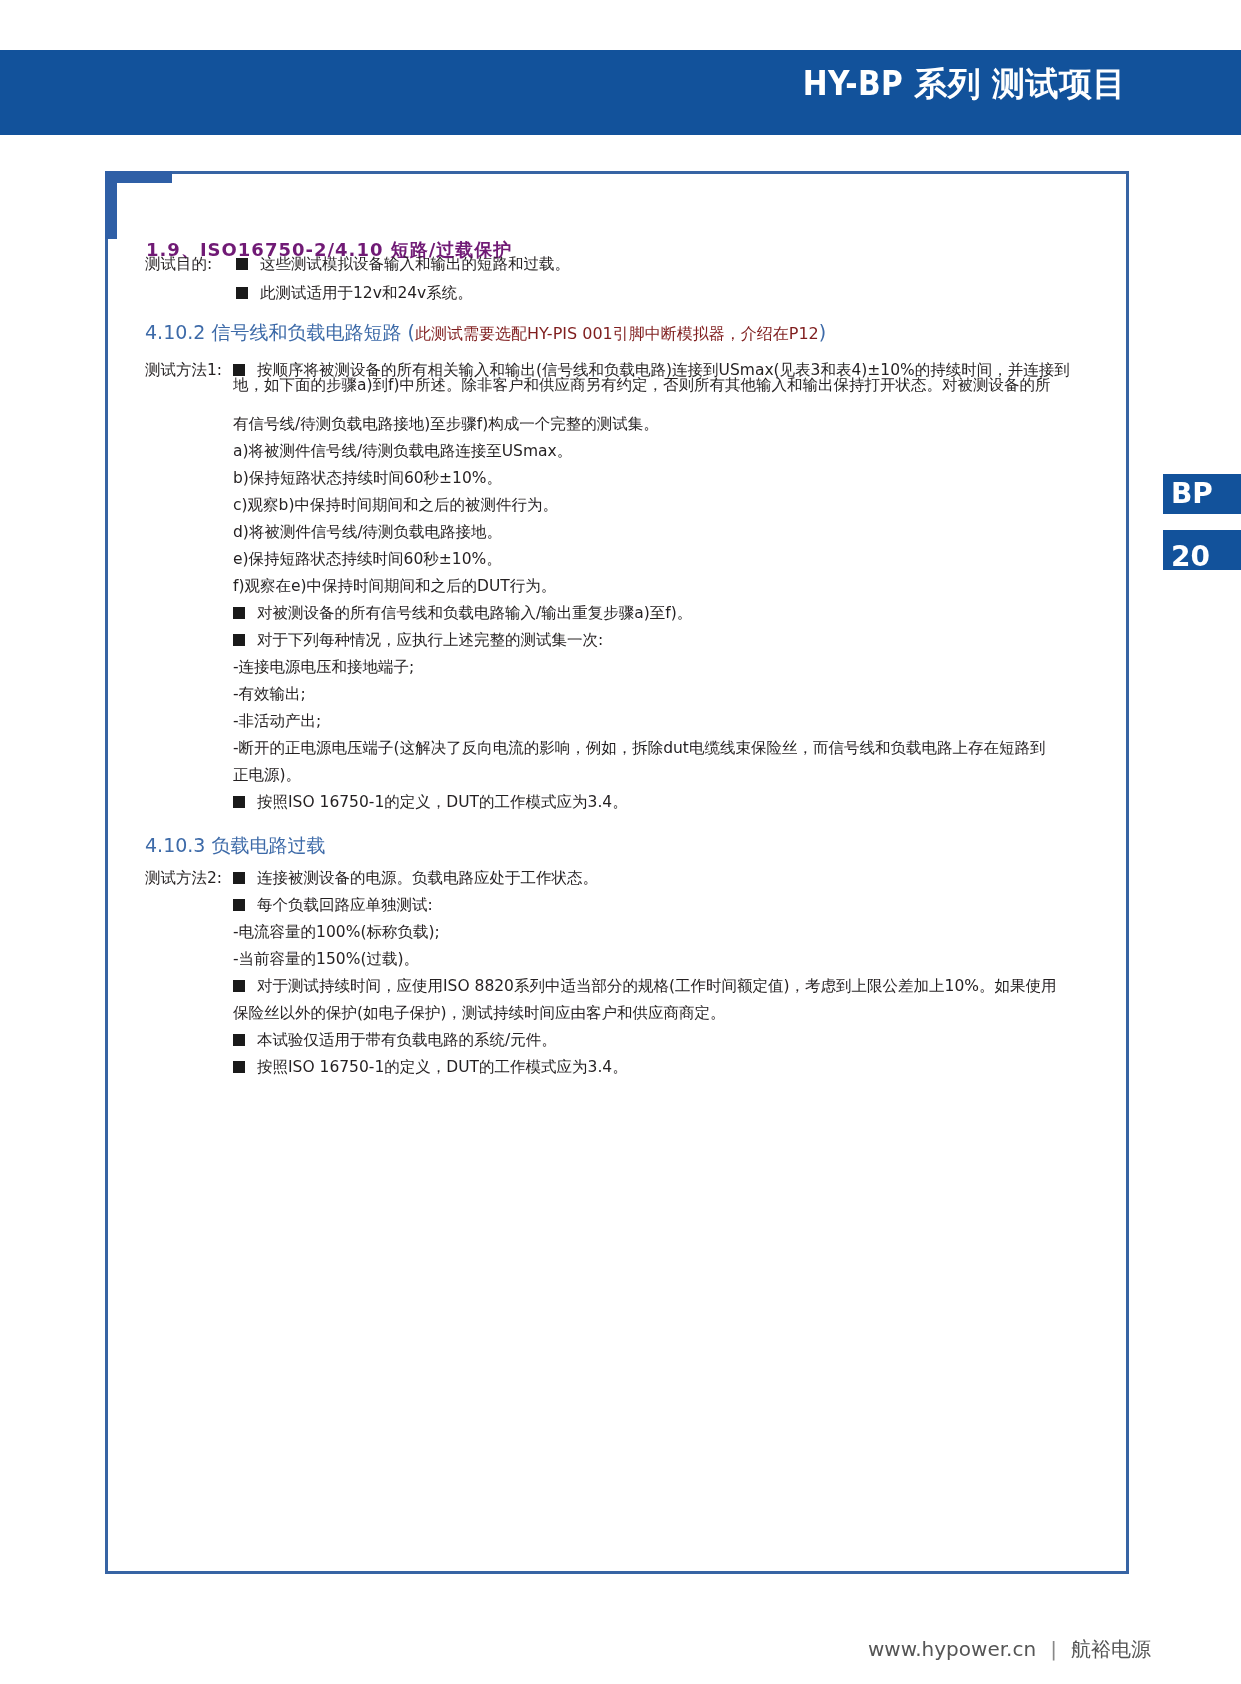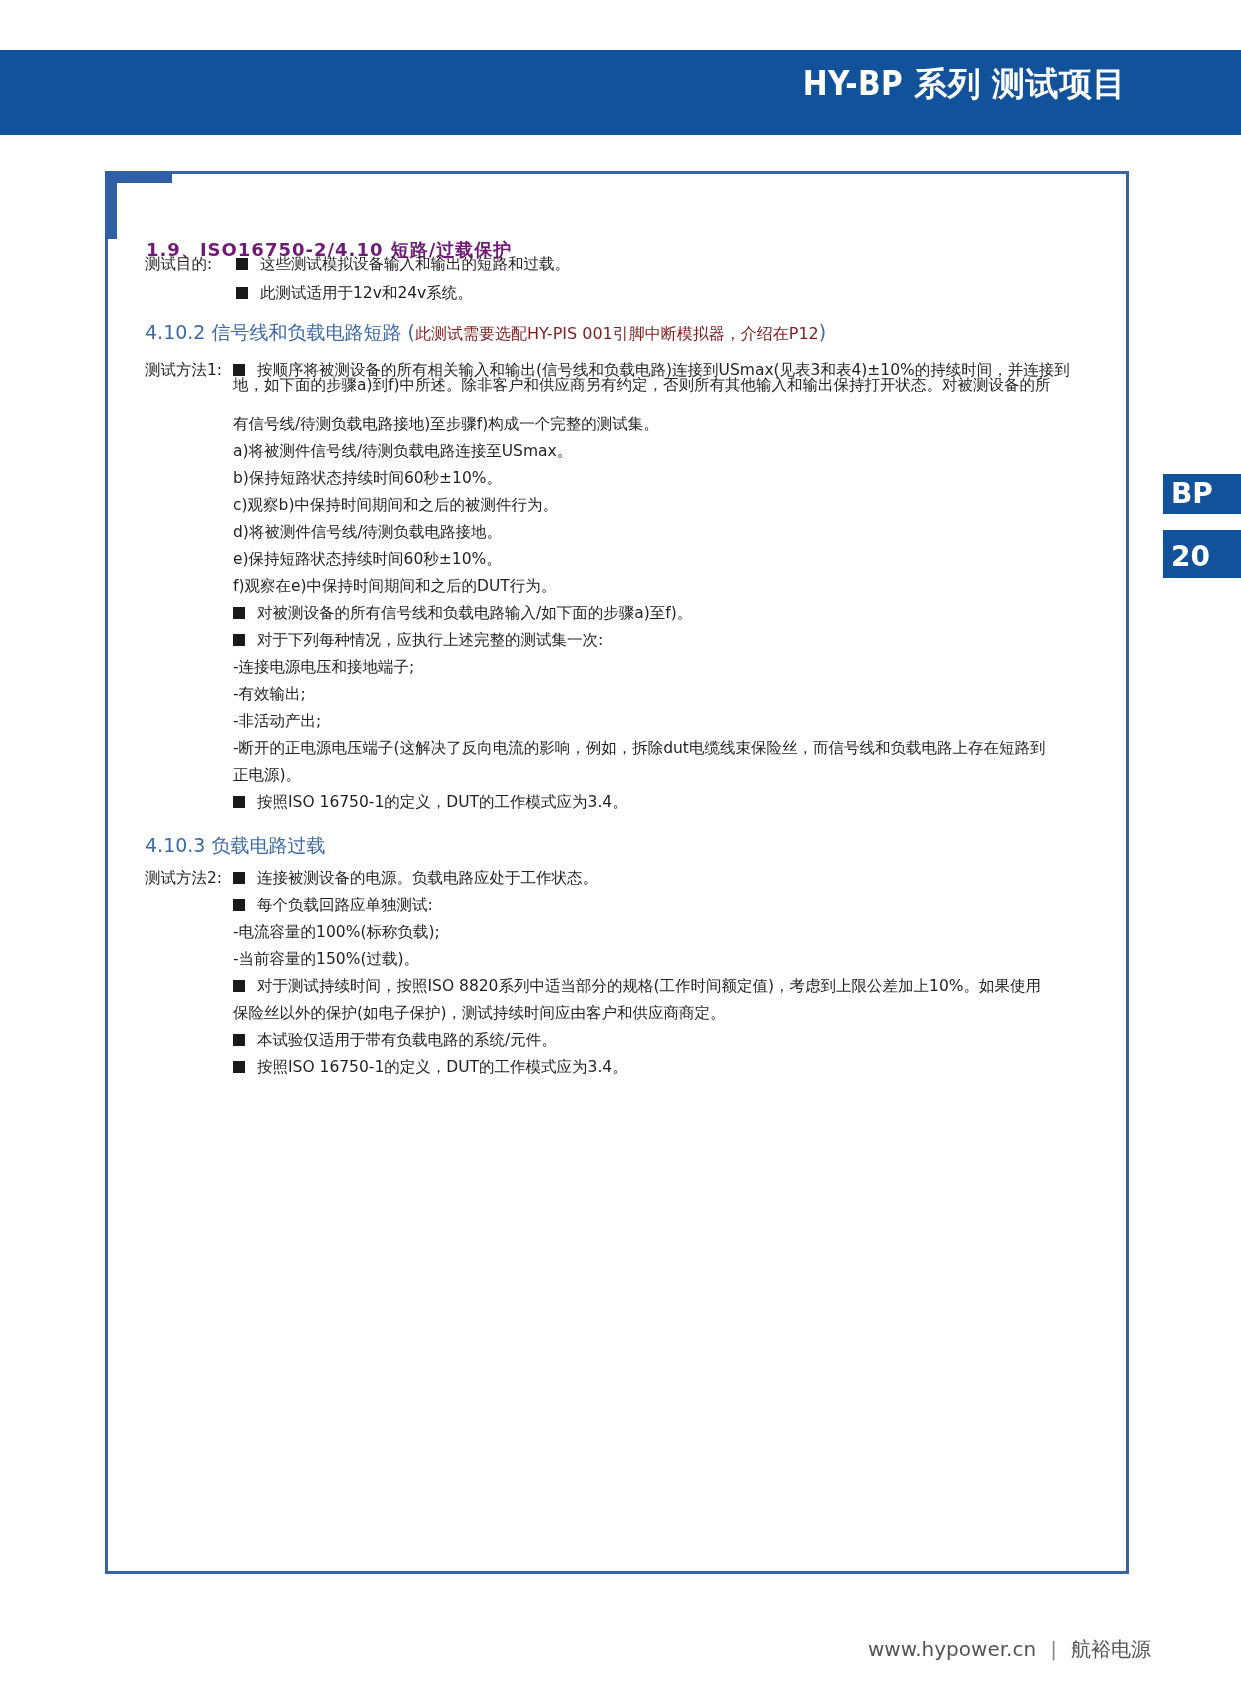--- a/index.html
+++ b/index.html
@@ -29,21 +29,21 @@
 
 <div class="header-band">
   <div class="header-title">HY-BP 系列  测试项目</div>
 </div>
 
 <div class="content-box"></div>
 <div class="corner-accent-top"></div>
 <div class="corner-accent-left"></div>
 
 <div class="side-tab" style="top:474px;height:40px;line-height:40px;">BP</div>
-<div class="side-tab" style="top:530px;height:48px;line-height:54px;">20</div>
+<div class="side-tab" style="top:530px;height:40px;line-height:54px;">20</div>
 
 <div class="section-title">1.9、ISO16750-2/4.10 短路/过载保护</div>
 
 <div class="label" style="left:145px;top:254px;">测试目的:</div>
 <div class="row" style="left:236px;top:254px;"><span class="bullet"></span><span>这些测试模拟设备输入和输出的短路和过载。</span></div>
 <div class="row" style="left:236px;top:283px;"><span class="bullet"></span><span>此测试适用于12v和24v系统。</span></div>
 
 <div class="subheading" style="top:320px;">
   <span>4.10.2 信号线和负载电路短路</span>
   <span>(</span><span class="note">此测试需要选配HY-PIS 001引脚中断模拟器，介绍在P12</span><span>)</span>
@@ -51,35 +51,35 @@
 <div class="label" style="left:145px;top:360px;">测试方法1:</div>
 <div class="row" style="left:233px;top:360px;"><span class="bullet"></span><span>按顺序将被测设备的所有相关输入和输出(信号线和负载电路)连接到USmax(见表3和表4)±10%的持续时间，并连接到</span></div>
 <div class="row" style="left:233px;top:375px;">地，如下面的步骤a)到f)中所述。除非客户和供应商另有约定，否则所有其他输入和输出保持打开状态。对被测设备的所</div>
 <div class="row" style="left:233px;top:414px;">有信号线/待测负载电路接地)至步骤f)构成一个完整的测试集。</div>
 <div class="row" style="left:233px;top:441px;">a)将被测件信号线/待测负载电路连接至USmax。</div>
 <div class="row" style="left:233px;top:468px;">b)保持短路状态持续时间60秒±10%。</div>
 <div class="row" style="left:233px;top:495px;">c)观察b)中保持时间期间和之后的被测件行为。</div>
 <div class="row" style="left:233px;top:522px;">d)将被测件信号线/待测负载电路接地。</div>
 <div class="row" style="left:233px;top:549px;">e)保持短路状态持续时间60秒±10%。</div>
 <div class="row" style="left:233px;top:576px;">f)观察在e)中保持时间期间和之后的DUT行为。</div>
-<div class="row" style="left:233px;top:603px;"><span class="bullet"></span><span>对被测设备的所有信号线和负载电路输入/如下面的步骤a)至f)。</span></div>
+<div class="row" style="left:233px;top:603px;"><span class="bullet"></span><span>对被测设备的所有信号线和负载电路输入/输出重复步骤a)至f)。</span></div>
 <div class="row" style="left:233px;top:630px;"><span class="bullet"></span><span>对于下列每种情况，应执行上述完整的测试集一次:</span></div>
 <div class="row" style="left:233px;top:657px;">-连接电源电压和接地端子;</div>
 <div class="row" style="left:233px;top:684px;">-有效输出;</div>
 <div class="row" style="left:233px;top:711px;">-非活动产出;</div>
 <div class="row" style="left:233px;top:738px;">-断开的正电源电压端子(这解决了反向电流的影响，例如，拆除dut电缆线束保险丝，而信号线和负载电路上存在短路到</div>
 <div class="row" style="left:233px;top:765px;">正电源)。</div>
 <div class="row" style="left:233px;top:792px;"><span class="bullet"></span><span>按照ISO 16750-1的定义，DUT的工作模式应为3.4。</span></div>
 
 <div class="subheading" style="top:833px;">4.10.3 负载电路过载</div>
 <div class="label" style="left:145px;top:868px;">测试方法2:</div>
 <div class="row" style="left:233px;top:868px;"><span class="bullet"></span><span>连接被测设备的电源。负载电路应处于工作状态。</span></div>
 <div class="row" style="left:233px;top:895px;"><span class="bullet"></span><span>每个负载回路应单独测试:</span></div>
 <div class="row" style="left:233px;top:922px;">-电流容量的100%(标称负载);</div>
 <div class="row" style="left:233px;top:949px;">-当前容量的150%(过载)。</div>
-<div class="row" style="left:233px;top:976px;"><span class="bullet"></span><span>对于测试持续时间，按照ISO 8820系列中适当部分的规格(工作时间额定值)，考虑到上限公差加上10%。如果使用</span></div>
+<div class="row" style="left:233px;top:976px;"><span class="bullet"></span><span>对于测试持续时间，应使用ISO 8820系列中适当部分的规格(工作时间额定值)，考虑到上限公差加上10%。如果使用</span></div>
 <div class="row" style="left:233px;top:1003px;">保险丝以外的保护(如电子保护)，测试持续时间应由客户和供应商商定。</div>
 <div class="row" style="left:233px;top:1030px;"><span class="bullet"></span><span>本试验仅适用于带有负载电路的系统/元件。</span></div>
 <div class="row" style="left:233px;top:1057px;"><span class="bullet"></span><span>按照ISO 16750-1的定义，DUT的工作模式应为3.4。</span></div>
 
 <div class="footer">
   <span>www.hypower.cn</span><span class="sep">|</span><span>航裕电源</span>
 </div>
 
 </body></html>

